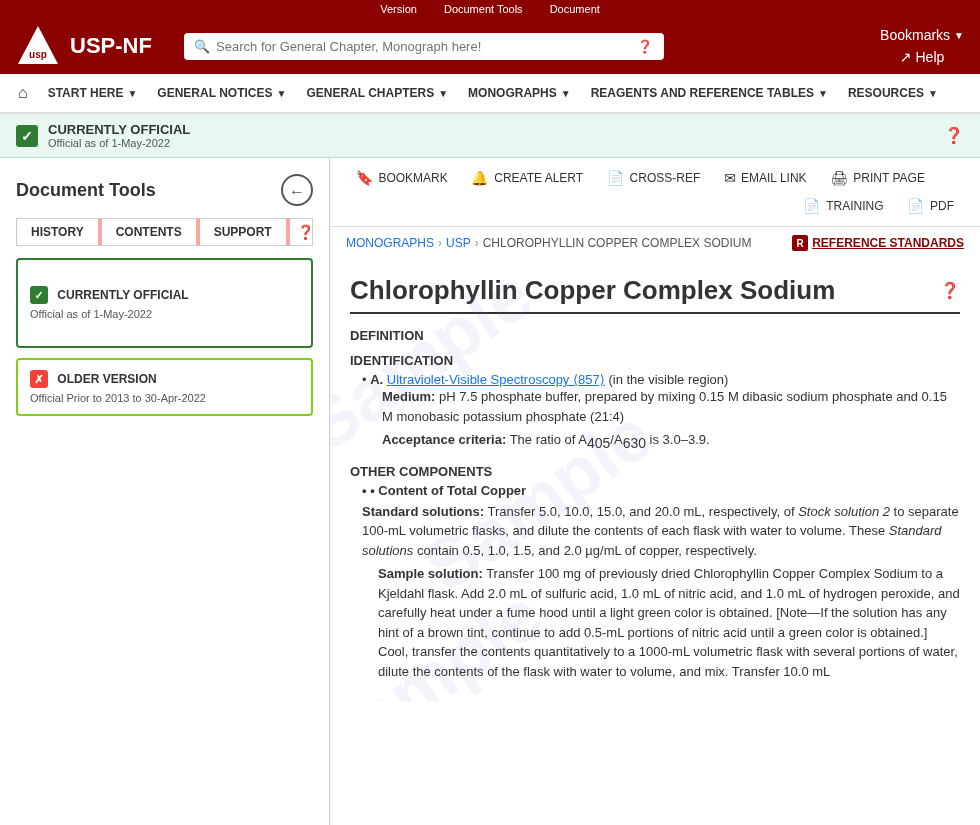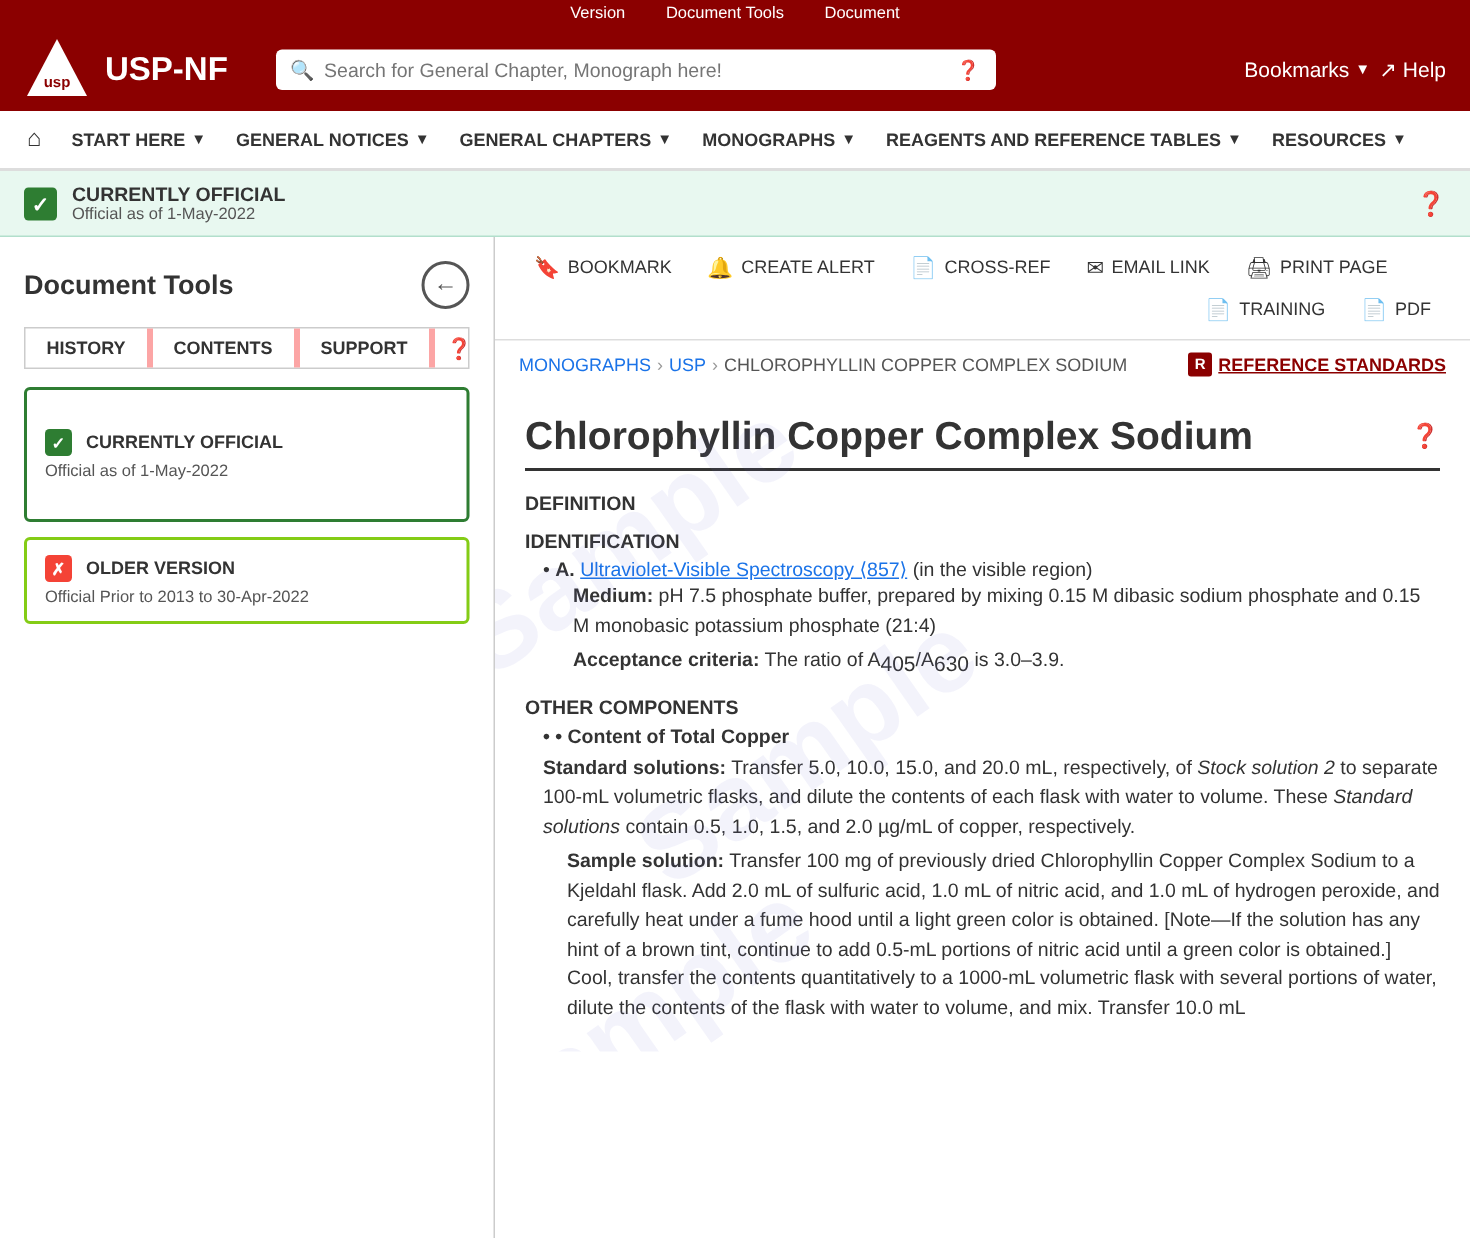--- a/index.html
+++ b/index.html
@@ -56,20 +56,21 @@
       outline: none;
       flex: 1;
       font-size: 13px;
       color: #ec4899;
     }
     .header-right {
       display: flex;
       align-items: center;
       gap: 6px;
       margin-left: auto;
+      flex-direction: column;
     }
     .bookmarks-btn {
       color: #fff;
       font-size: 14px;
       display: flex;
       align-items: center;
       gap: 4px;
       cursor: pointer;
     }
     .help-btn {

